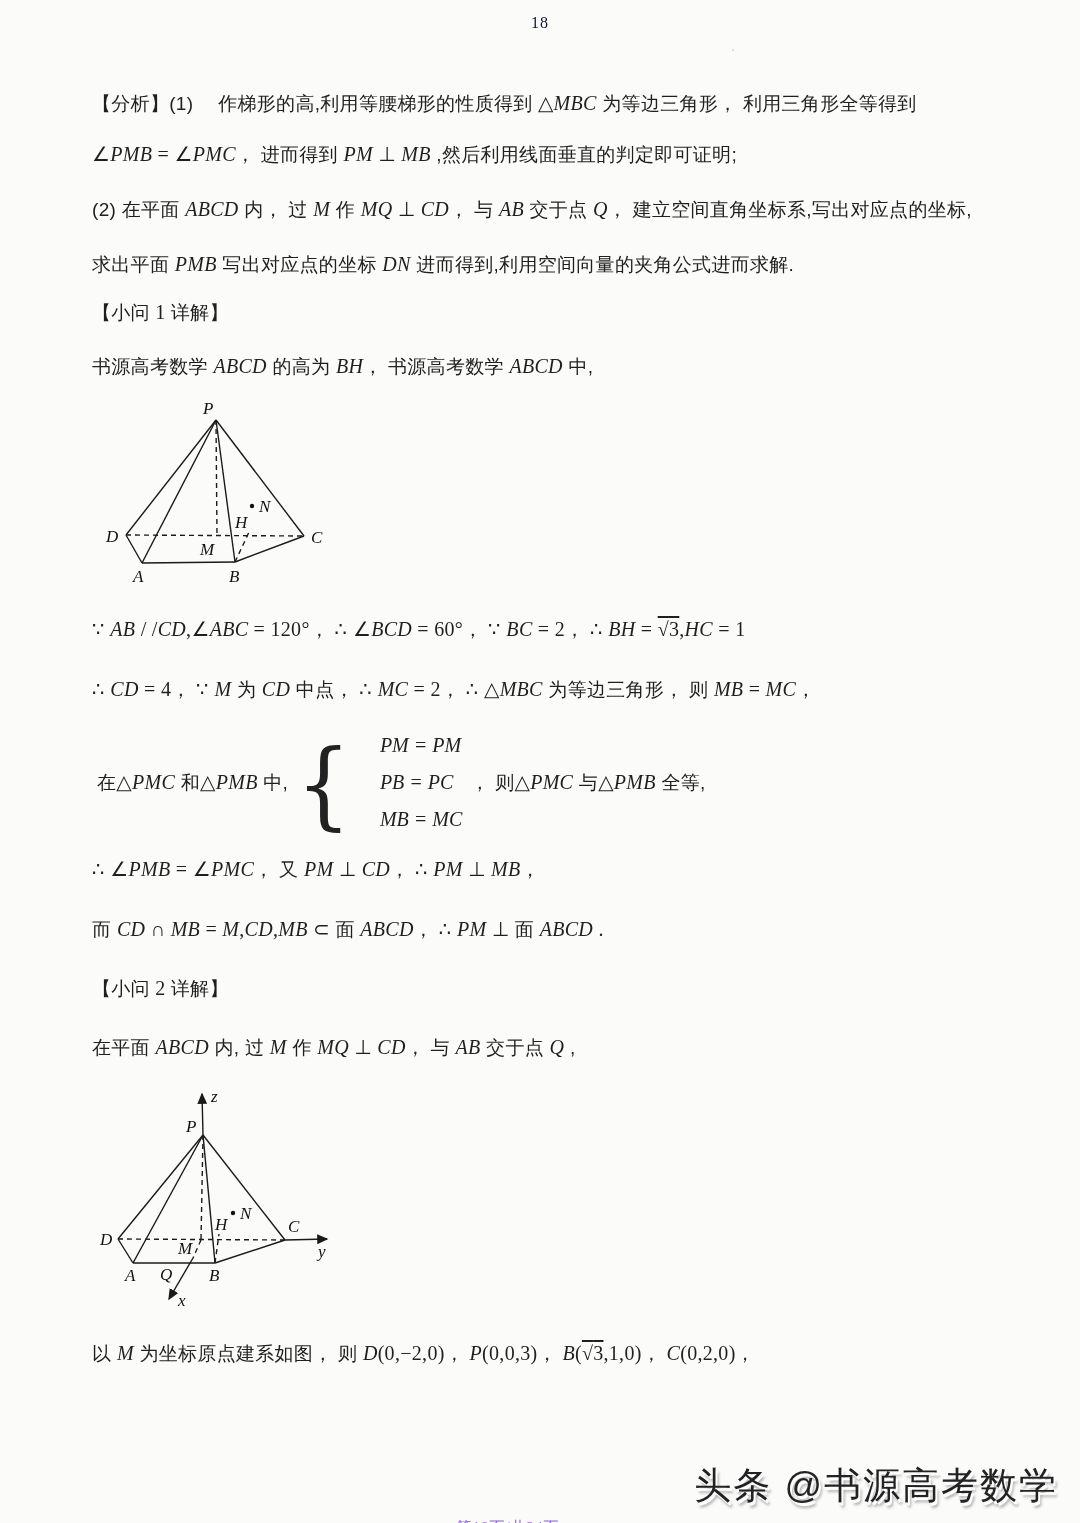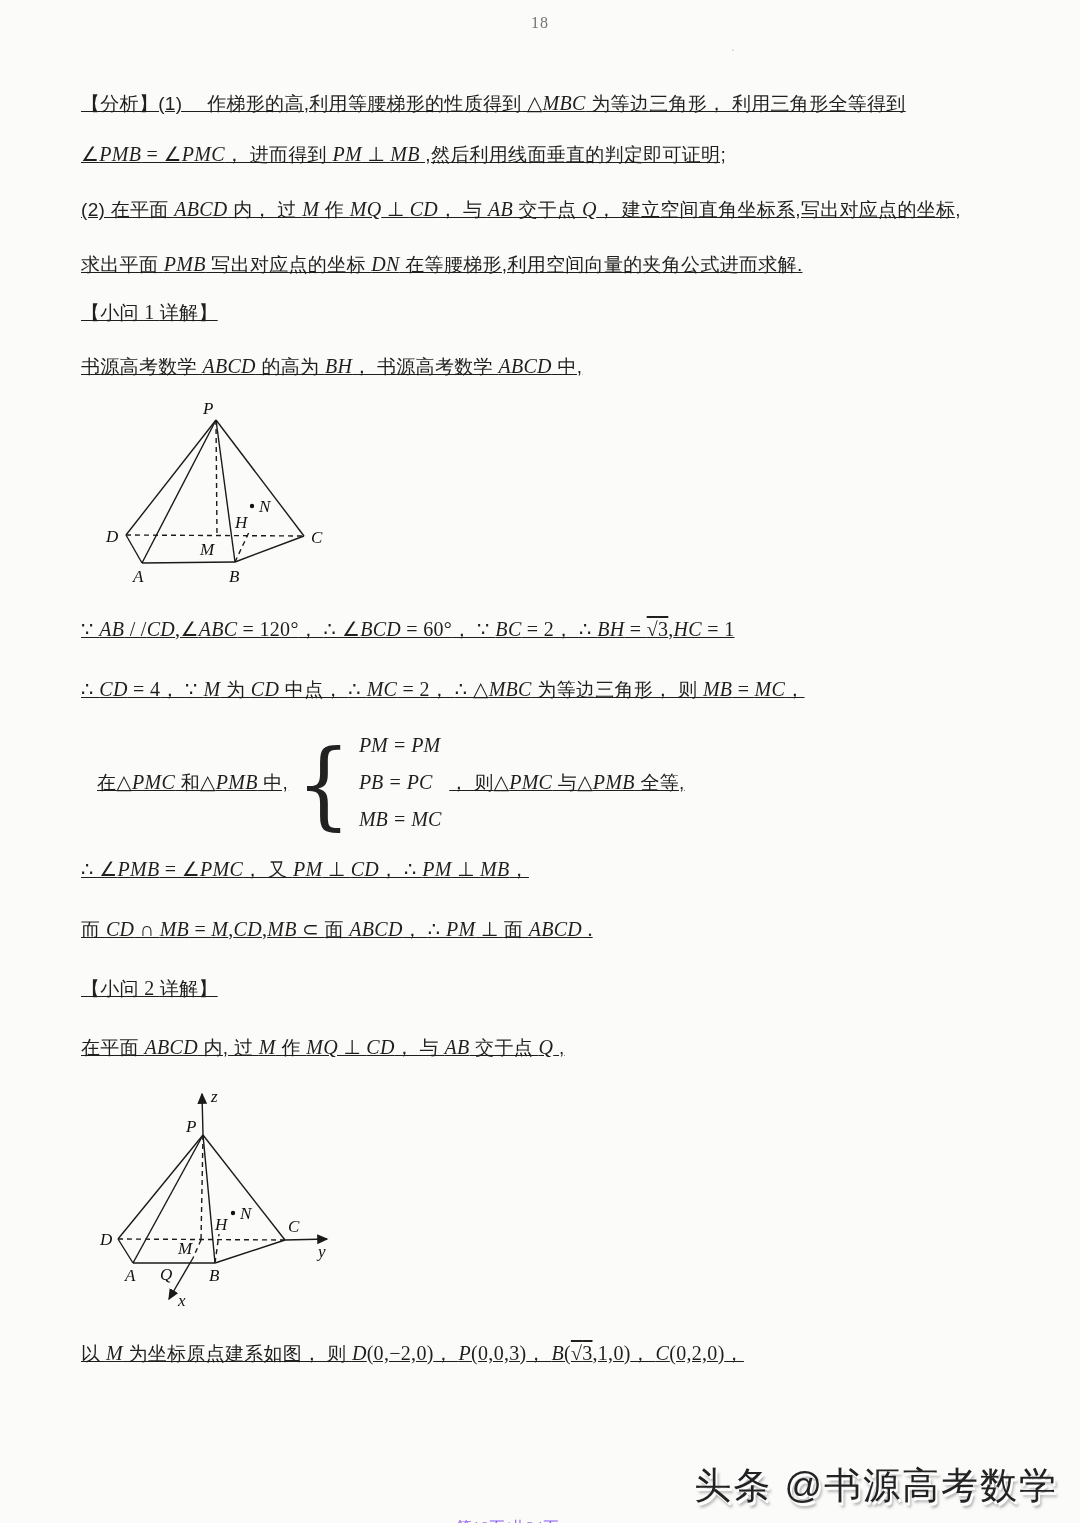--- a/index.html
+++ b/index.html
@@ -6,51 +6,50 @@
   body{
     width:1080px;height:1523px;
     background:#fbfbfa;
     position:relative;
     font-family:"Liberation Sans","DejaVu Sans",sans-serif;
     color:#1f1f1f;
     overflow:hidden;
   }
   .abs{position:absolute;}
   .line{
-    left:81px;
+    left:92px;
     font-size:19px;
     line-height:26px;
     letter-spacing:0.3px;
     white-space:nowrap;
-    text-decoration:underline;
   }
   .sg-c{font-family:"Liberation Sans","DejaVu Sans",sans-serif;}
   .sg-m{font-family:"Liberation Serif","DejaVu Serif",serif;font-style:italic;font-size:20px;}
   .sg-r{font-family:"Liberation Serif","DejaVu Sans",serif;font-size:20px;}
   .sg-q{font-family:"Liberation Serif","DejaVu Sans",serif;font-size:20px;text-decoration:overline;}
   .sg-q::before{content:"\221A";}
   .top-num{
     top:14px;left:0;right:0;text-align:center;
     font-family:"Liberation Serif","DejaVu Serif",serif;
-    font-size:16px;color:#737373;letter-spacing:1px;
+    font-size:16px;color:#0f172a;letter-spacing:1px;
   }
   .stray{top:38px;left:731px;color:#c9c9c9;font-size:14px;}
   .system-row{
     left:97px;top:727px;
     display:flex;align-items:center;gap:8px;
   }
   .brace{
     font-family:"DejaVu Serif","Liberation Serif",serif;
     font-size:86px;font-weight:100;color:#222;
     line-height:110px;transform:scaleY(1.12);
   }
   .eq-col{display:flex;flex-direction:column;}
   .eq-row{
     font-family:"Liberation Serif","DejaVu Serif",serif;
-    font-style:italic;font-size:20px;line-height:37px;
+    font-style:italic;font-size:20px;line-height:37px;margin-left:21px;
   }
   .footer-label{
     top:1478px;left:0;right:64px;text-align:center;
     font-size:15px;color:#8b5cf6;letter-spacing:1px;
     font-family:"Liberation Serif","DejaVu Serif",serif;
     margin-top:40px;
   }
   .watermark{
     top:1461px;right:22px;
     font-size:37px;font-weight:400;letter-spacing:2px;
@@ -67,21 +66,21 @@
 </style>
 </head>
 <body>
 
 <div class="abs top-num">18</div>
 <div class="abs stray">.</div>
 
 <div class="abs line" style="top:90px"><span class="sg-c">【分析】(1)　 作梯形的高,利用等腰梯形的性质得到</span><span class="sg-r"> △</span><span class="sg-m">MBC</span><span class="sg-c"> 为等边三角形， 利用三角形全等得到</span></div>
 <div class="abs line" style="top:141px"><span class="sg-r">∠</span><span class="sg-m">PMB</span><span class="sg-r"> = ∠</span><span class="sg-m">PMC</span><span class="sg-c">， 进而得到 </span><span class="sg-m">PM</span><span class="sg-r"> ⊥ </span><span class="sg-m">MB</span><span class="sg-c"> ,然后利用线面垂直的判定即可证明;</span></div>
 <div class="abs line" style="top:196px"><span class="sg-c">(2) 在平面 </span><span class="sg-m">ABCD</span><span class="sg-c"> 内， 过 </span><span class="sg-m">M</span><span class="sg-c"> 作 </span><span class="sg-m">MQ</span><span class="sg-r"> ⊥ </span><span class="sg-m">CD</span><span class="sg-c">， 与 </span><span class="sg-m">AB</span><span class="sg-c"> 交于点 </span><span class="sg-m">Q</span><span class="sg-c">， 建立空间直角坐标系,写出对应点的坐标,</span></div>
-<div class="abs line" style="top:251px"><span class="sg-c">求出平面 </span><span class="sg-m">PMB</span><span class="sg-c"> 写出对应点的坐标 </span><span class="sg-m">DN</span><span class="sg-c"> 在等腰梯形,利用空间向量的夹角公式进而求解.</span></div>
+<div class="abs line" style="top:251px"><span class="sg-c">求出平面 </span><span class="sg-m">PMB</span><span class="sg-c"> 写出对应点的坐标 </span><span class="sg-m">DN</span><span class="sg-c"> 进而得到,利用空间向量的夹角公式进而求解.</span></div>
 <div class="abs line" style="top:299px"><span class="sg-c">【小问</span><span class="sg-r"> 1 </span><span class="sg-c">详解】</span></div>
 <div class="abs line" style="top:353px"><span class="sg-c">书源高考数学 </span><span class="sg-m">ABCD</span><span class="sg-c"> 的高为 </span><span class="sg-m">BH</span><span class="sg-c">， 书源高考数学 </span><span class="sg-m">ABCD</span><span class="sg-c"> 中,</span></div>
 
 <svg class="abs" style="left:92px;top:398px" width="260" height="195" viewBox="0 0 260 195">
   <g class="edge">
     <line x1="124" y1="22" x2="34" y2="137"></line>
     <line x1="124" y1="22" x2="50" y2="165"></line>
     <line x1="124" y1="22" x2="143" y2="164"></line>
     <line x1="124" y1="22" x2="212" y2="138"></line>
     <line x1="34" y1="137" x2="50" y2="165"></line>

